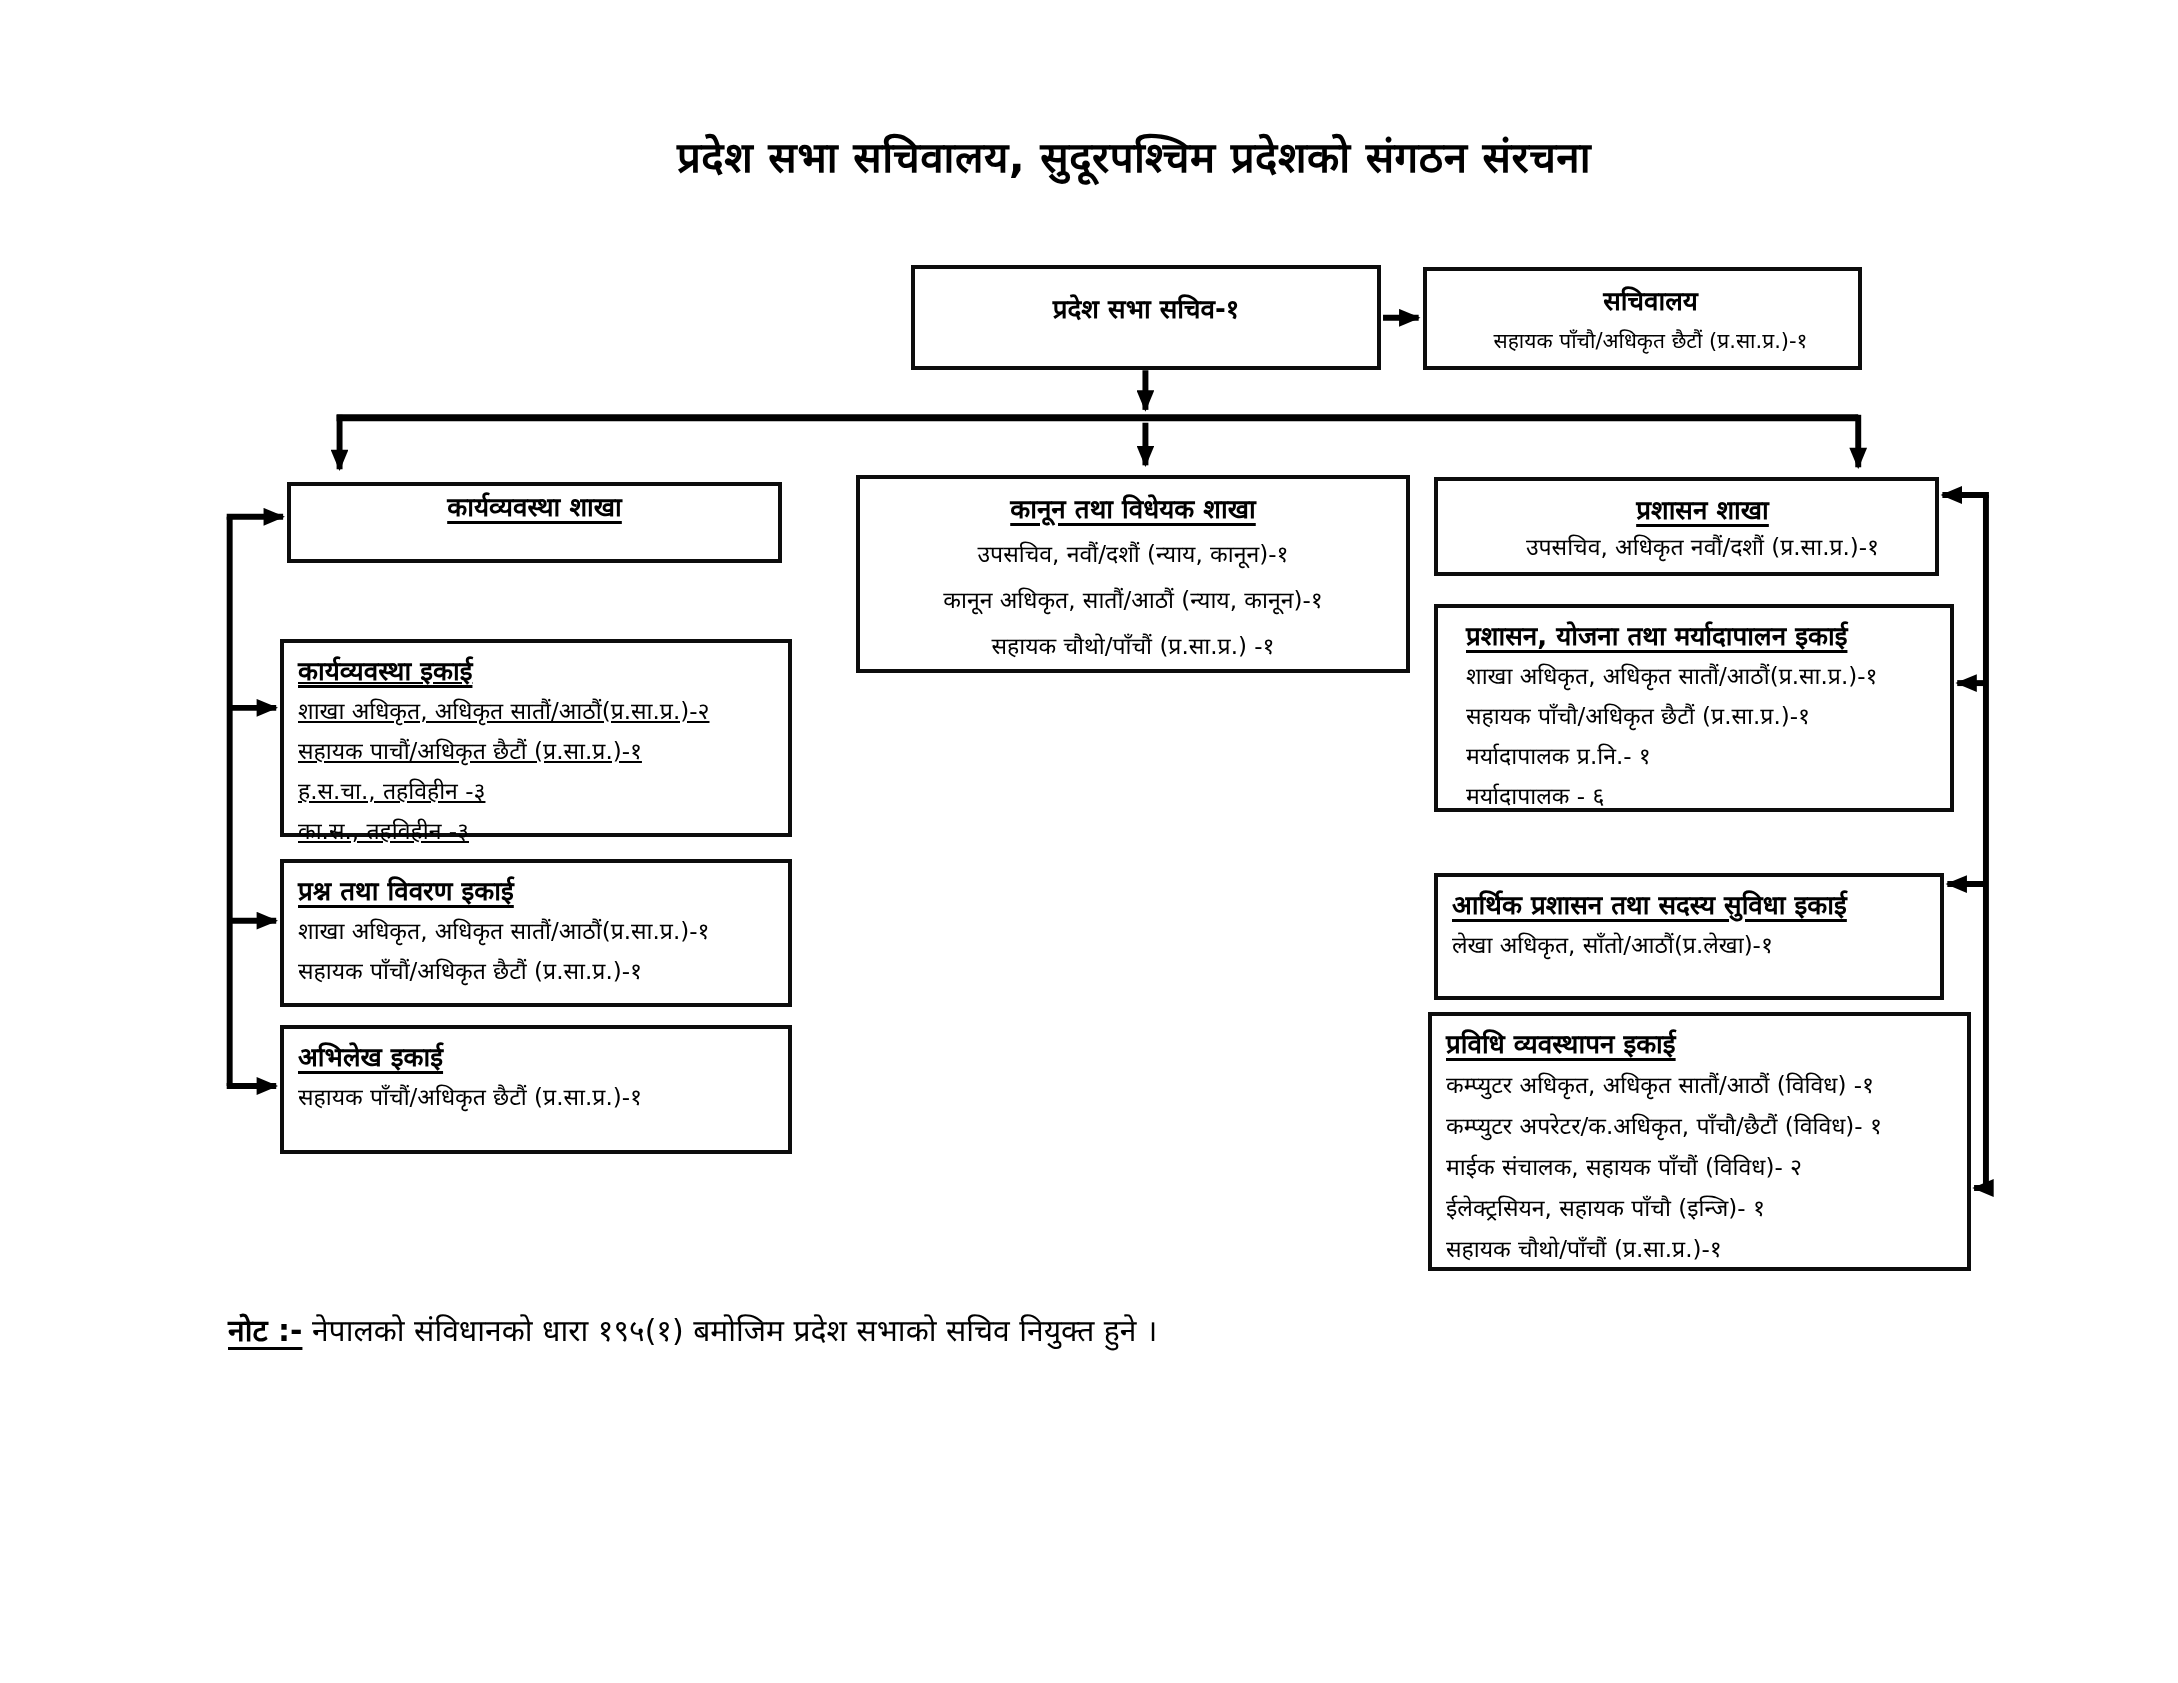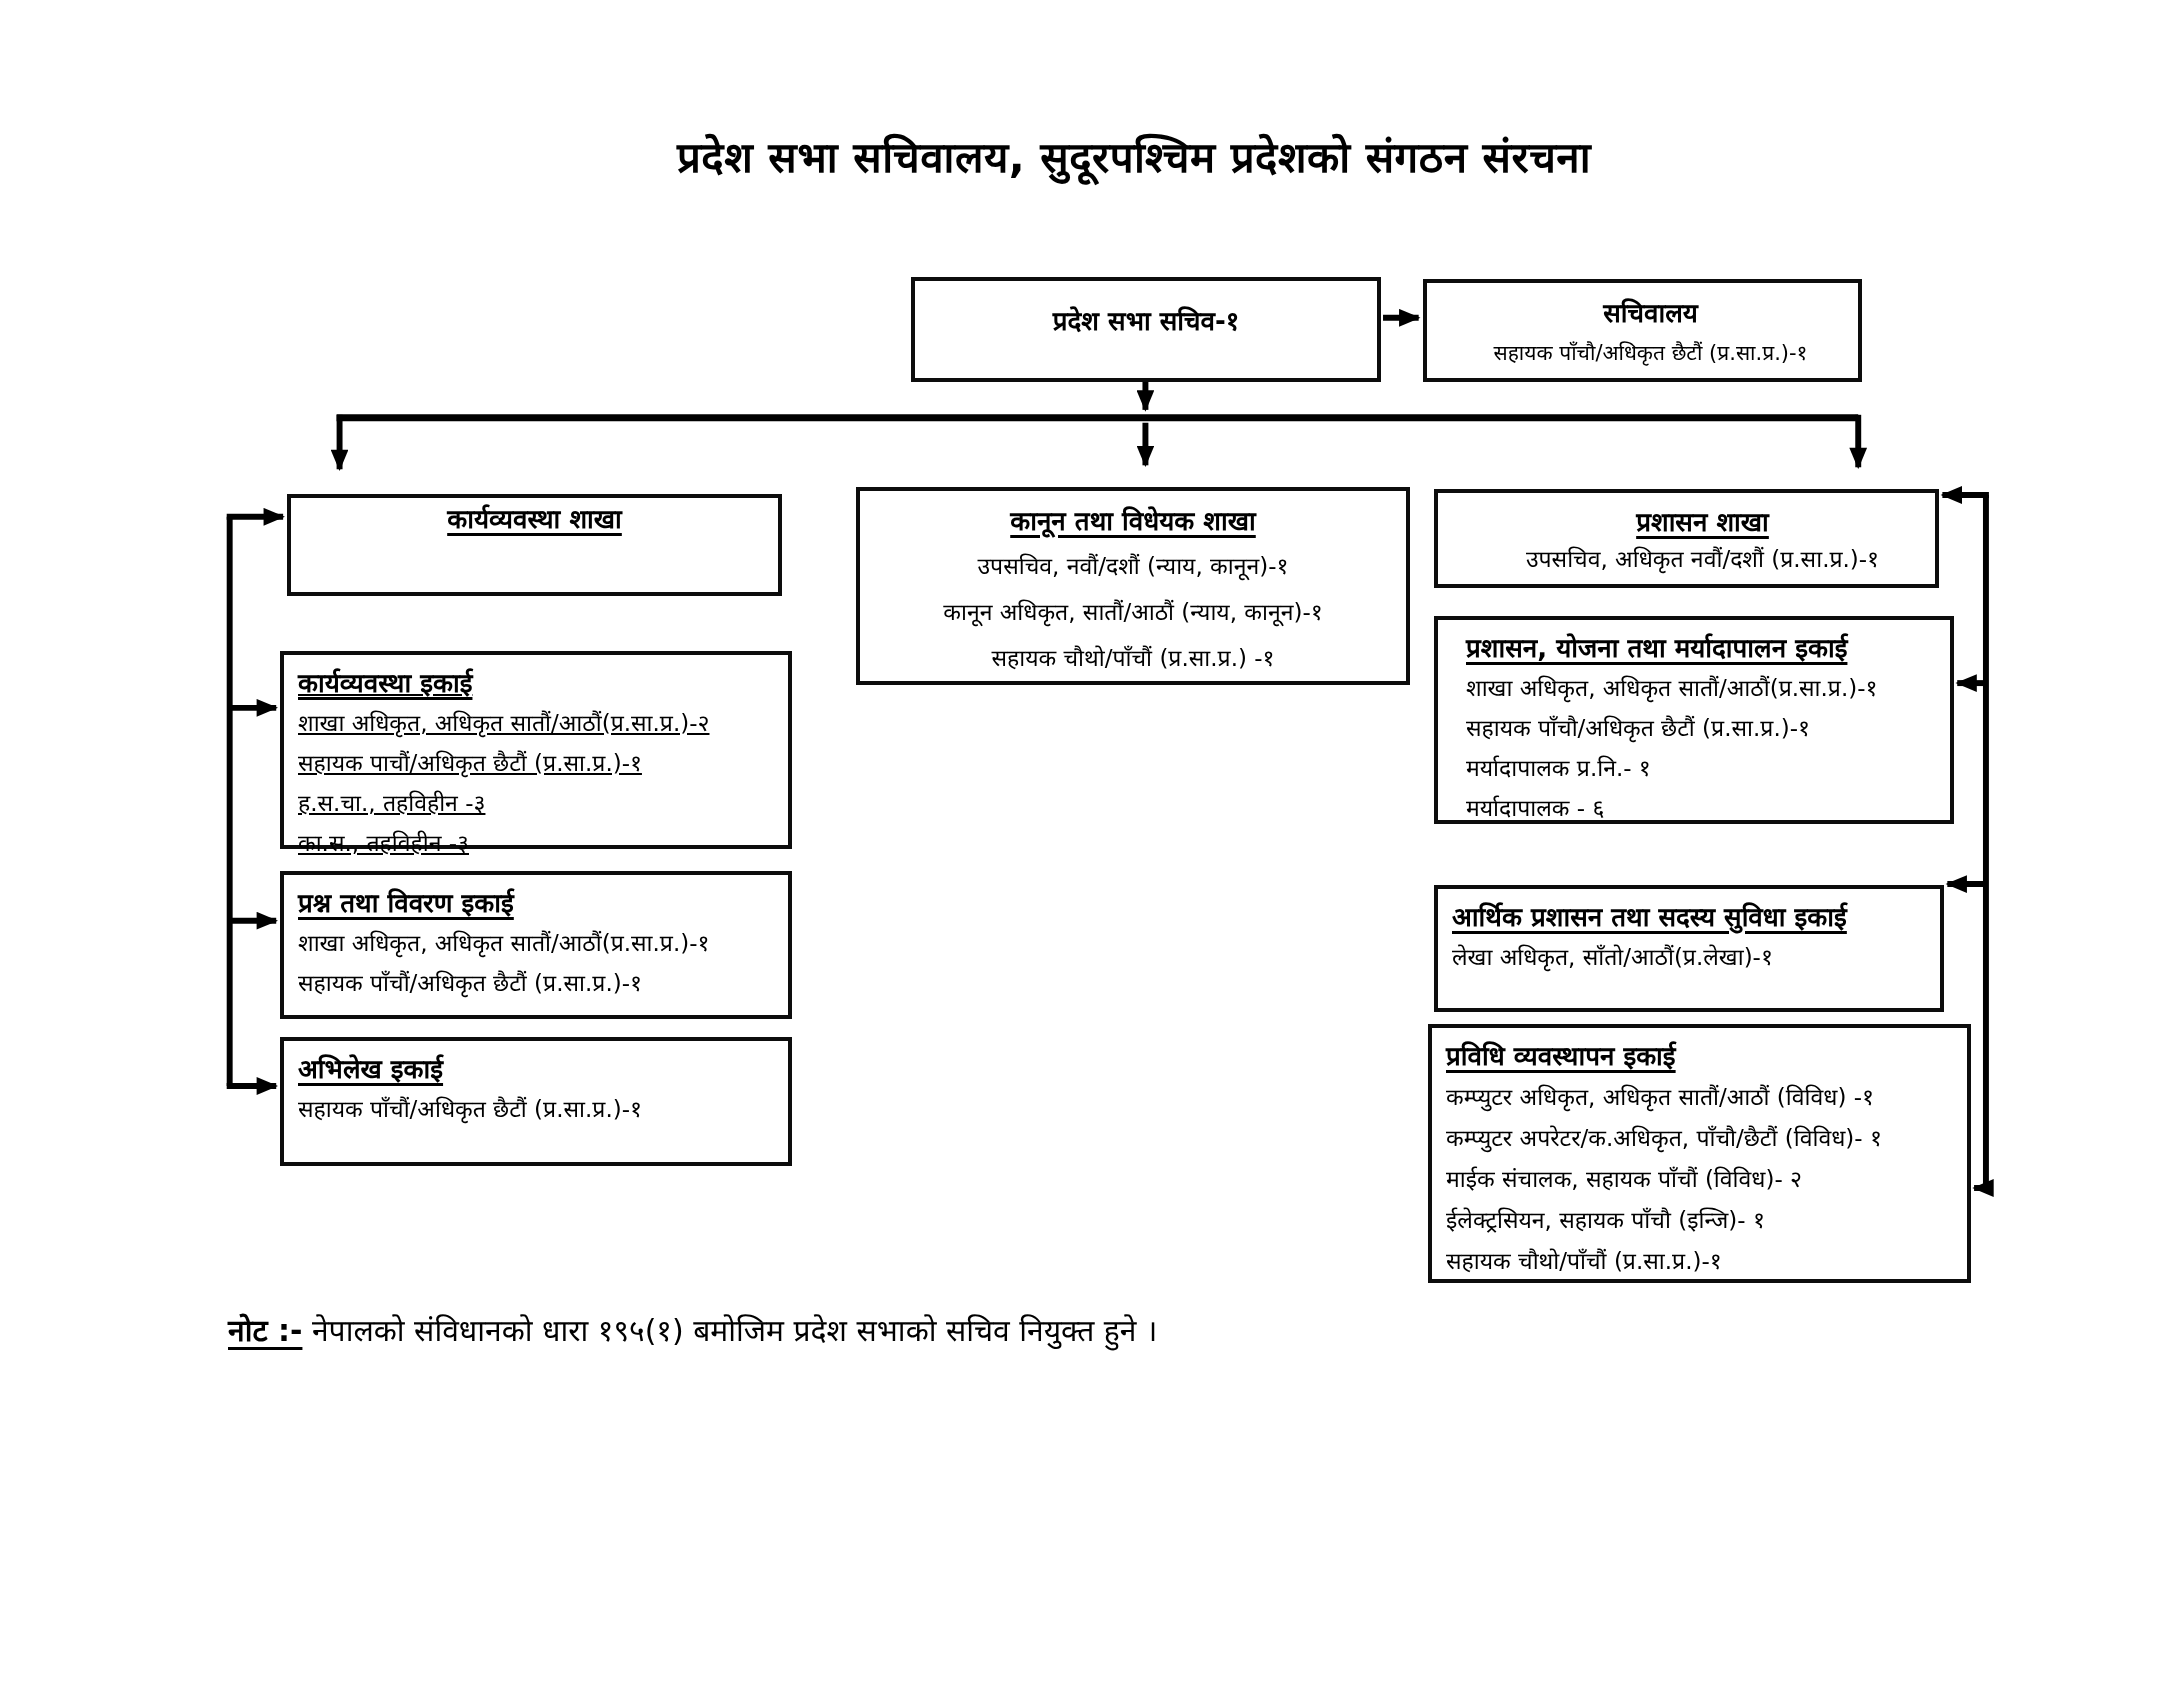--- a/index.html
+++ b/index.html
@@ -19,21 +19,20 @@
     letter-spacing:0.5px;
     white-space:nowrap;
   }
   .wires{position:absolute;left:0;top:0;z-index:1;}
   .box{
     position:absolute;
     background:#ffffff;
     border:4px solid #0d0d0d;
     box-sizing:border-box;
     z-index:2;
-    margin-top:12px;
   }
   .box .bt{
     font-weight:700;
     font-size:26px;
     line-height:40px;
     white-space:nowrap;
   }
   .box .bt.u{
     text-decoration:underline;
     text-decoration-thickness:3px;
@@ -100,21 +99,21 @@
 
   <div class="box center" style="left:911px;top:265px;width:470px;height:105px;padding-top:20px;">
     <div class="bt">प्रदेश सभा सचिव-१</div>
   </div>
 
   <div class="box center" style="left:1423px;top:267px;width:439px;height:103px;padding-top:10px;padding-left:16px;">
     <div class="bt">सचिवालय</div>
     <div class="bl" style="font-size:21px;">सहायक पाँचौ/अधिकृत छैटौं (प्र.सा.प्र.)-१</div>
   </div>
 
-  <div class="box center" style="left:287px;top:482px;width:495px;height:102px;padding-top:2px;">
+  <div class="box center" style="left:287px;top:482px;width:495px;height:81px;padding-top:2px;">
     <div class="bt u" style="line-height:38px;">कार्यव्यवस्था शाखा</div>
   </div>
 
   <div class="box leftpad" style="left:280px;top:639px;width:512px;height:198px;text-decoration:underline;">
     <div class="bt u">कार्यव्यवस्था इकाई</div>
     <div class="bl">शाखा अधिकृत, अधिकृत सातौं/आठौं(प्र.सा.प्र.)-२</div>
     <div class="bl">सहायक पाचौं/अधिकृत छैटौं (प्र.सा.प्र.)-१</div>
     <div class="bl">ह.स.चा., तहविहीन -३</div>
     <div class="bl">का.स., तहविहीन -३</div>
   </div>

